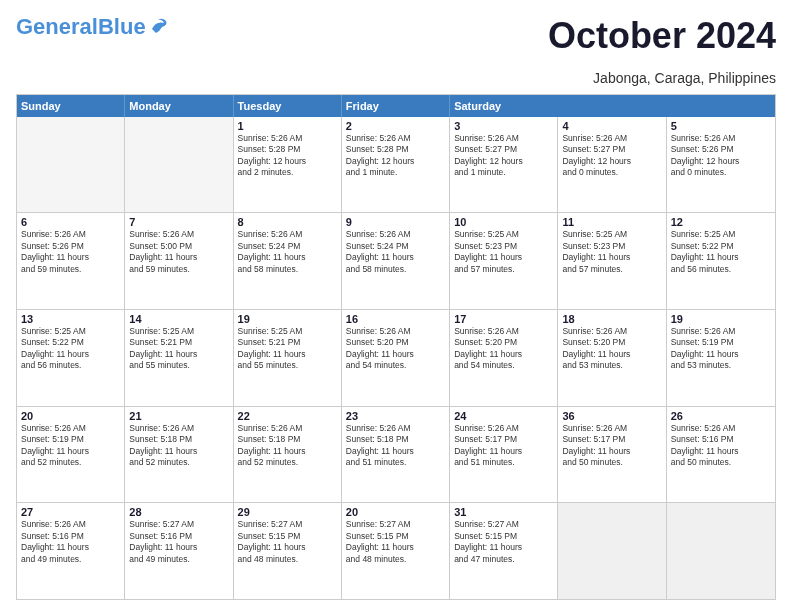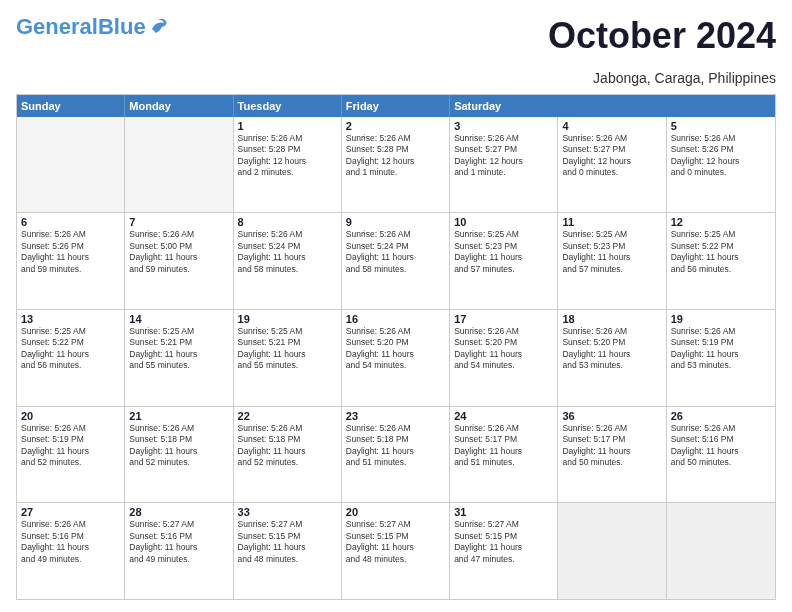--- a/index.html
+++ b/index.html
@@ -354,21 +354,21 @@
             <span class="cell-line">and 49 minutes.</span>
           </div>
           <div class="cal-cell">
             <span class="day-num">28</span>
             <span class="cell-line">Sunrise: 5:27 AM</span>
             <span class="cell-line">Sunset: 5:16 PM</span>
             <span class="cell-line">Daylight: 11 hours</span>
             <span class="cell-line">and 49 minutes.</span>
           </div>
           <div class="cal-cell">
-            <span class="day-num">33</span>
+            <span class="day-num">29</span>
             <span class="cell-line">Sunrise: 5:27 AM</span>
             <span class="cell-line">Sunset: 5:15 PM</span>
             <span class="cell-line">Daylight: 11 hours</span>
             <span class="cell-line">and 48 minutes.</span>
           </div>
           <div class="cal-cell">
             <span class="day-num">20</span>
             <span class="cell-line">Sunrise: 5:27 AM</span>
             <span class="cell-line">Sunset: 5:15 PM</span>
             <span class="cell-line">Daylight: 11 hours</span>

